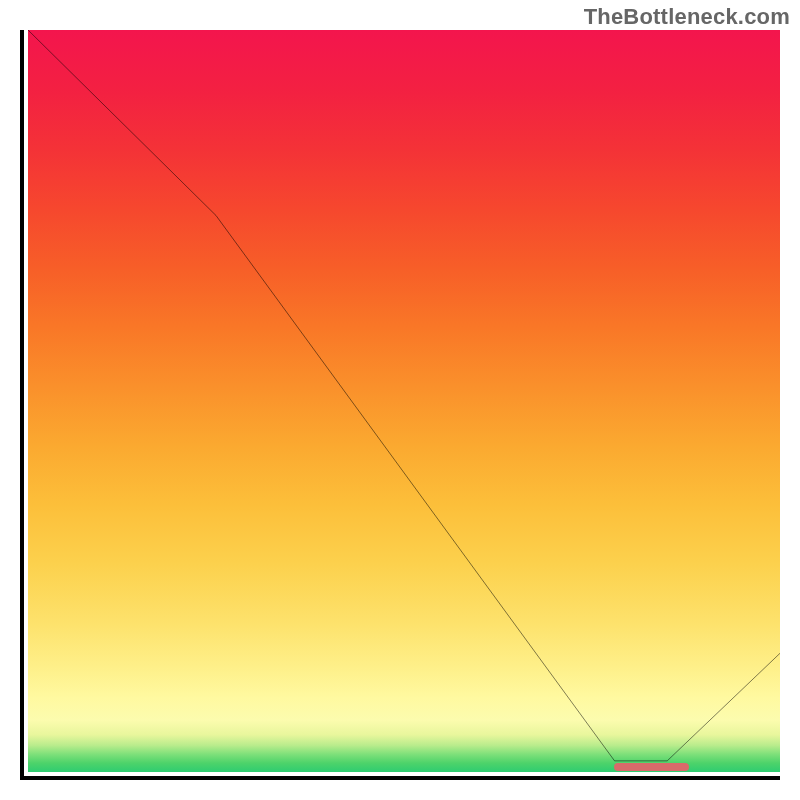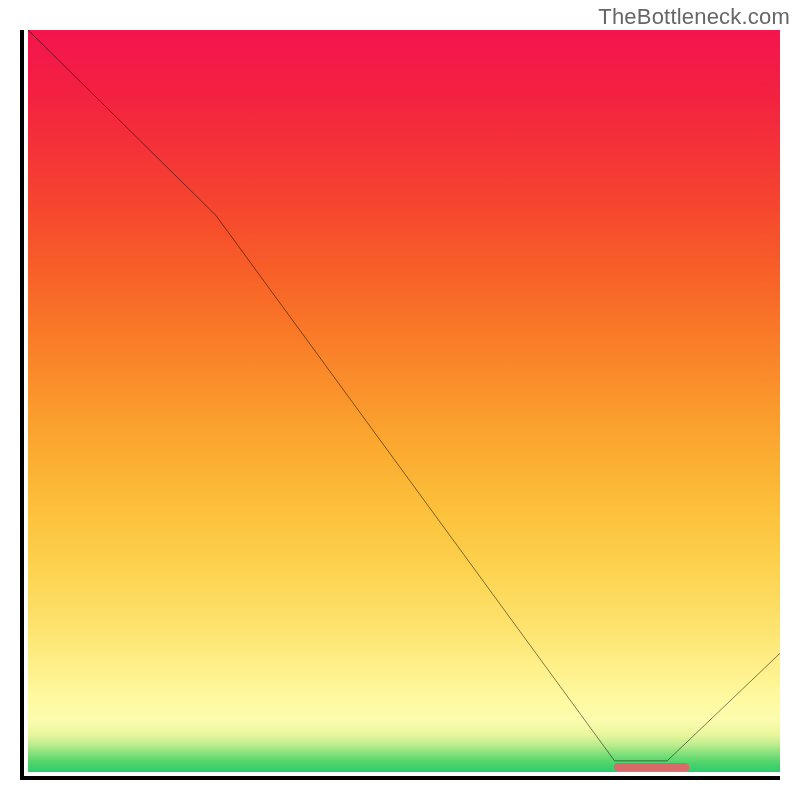--- a/index.html
+++ b/index.html
@@ -16,21 +16,21 @@
     width: 800px;
     height: 800px;
   }
   .watermark {
     position: absolute;
     top: 4px;
     right: 10px;
     color: #666;
     font-size: 22px;
     letter-spacing: 0.2px;
-    font-weight: 400;
+    font-weight: 700;
     z-index: 20;
   }
   .plot-area {
     position: absolute;
     left: 20px;
     top: 30px;
     width: 760px;
     height: 750px;
     border-left: 4px solid #000;
     border-bottom: 4px solid #000;

